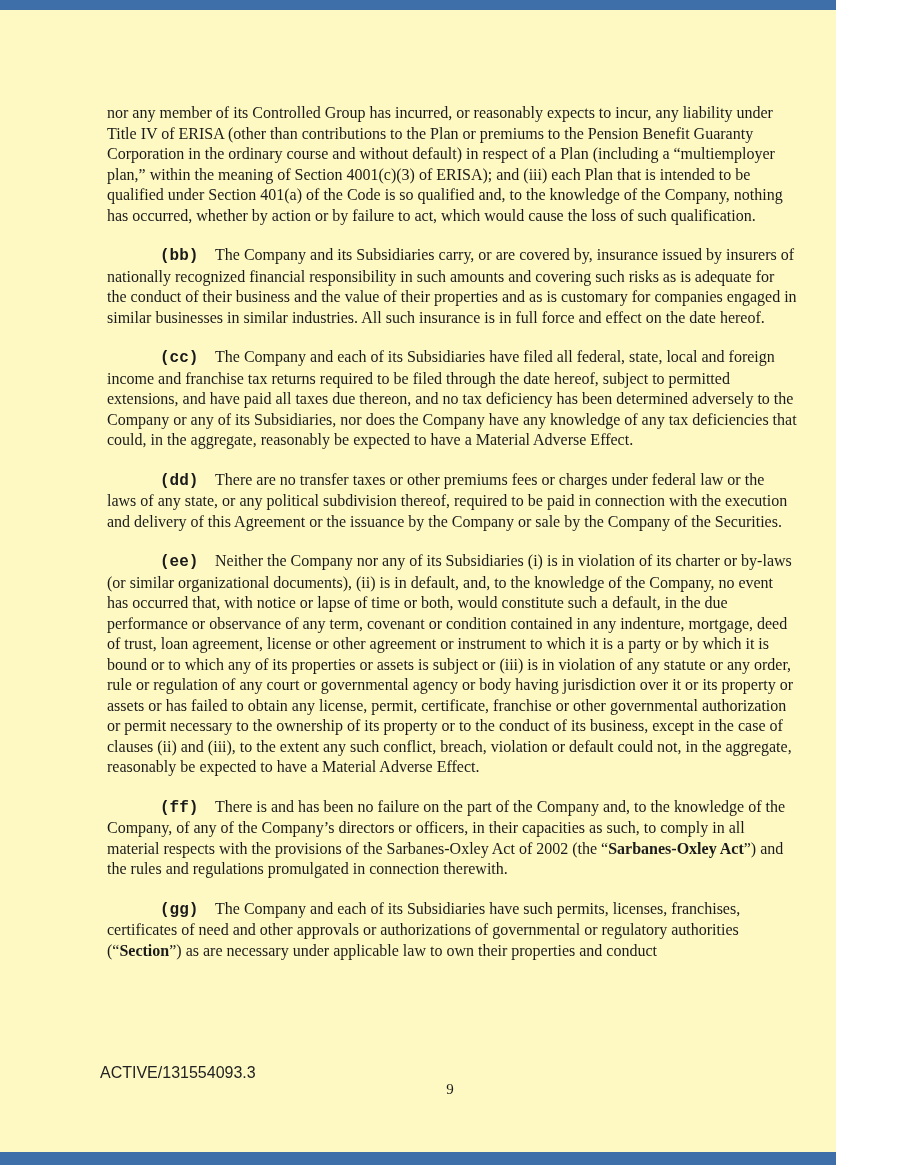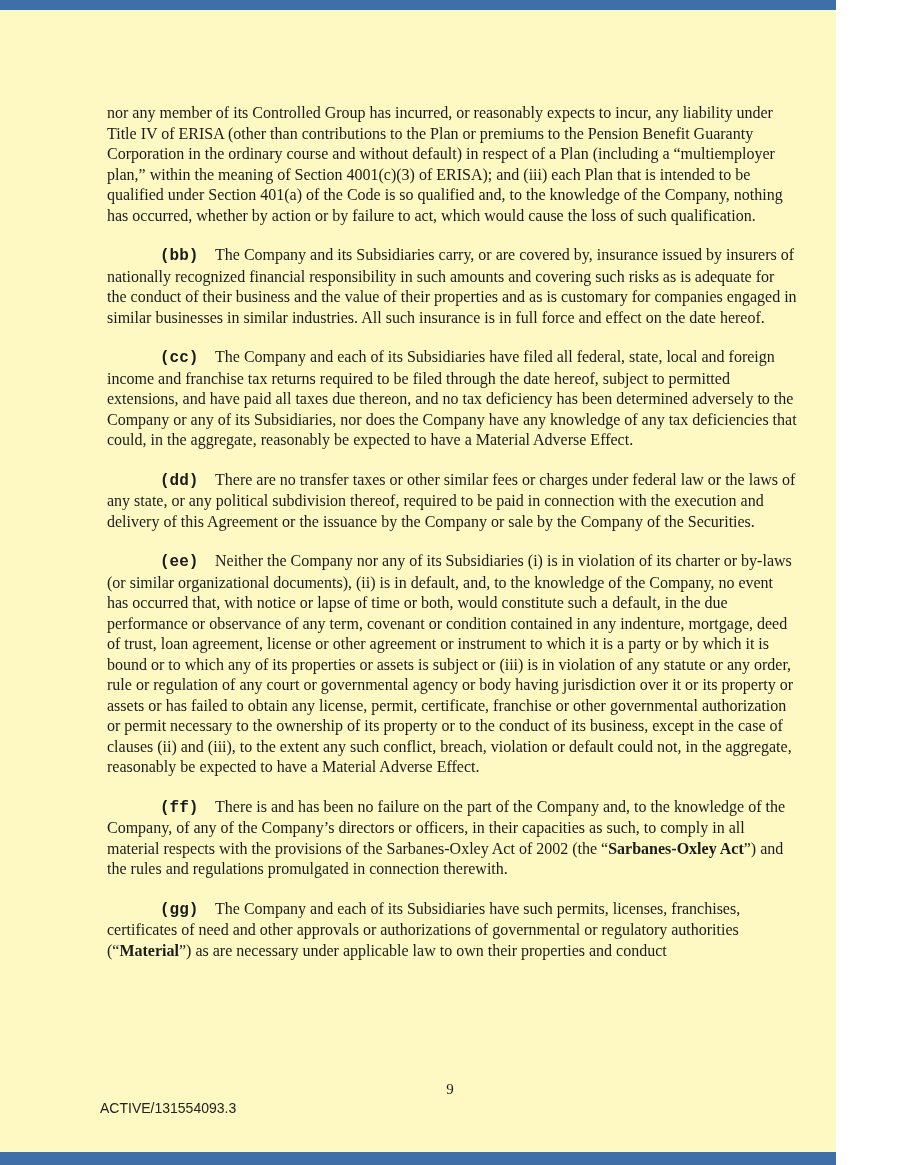--- a/index.html
+++ b/index.html
@@ -56,49 +56,49 @@
     top: 1081px;
     left: 0;
     width: 900px;
     text-align: center;
     font-size: 15px;
     font-family: "Liberation Serif", serif;
     color: #1a1a1a;
   }
   .doc-id {
     position: absolute;
-    top: 1100px;
+    top: 1064px;
     left: 100px;
-    font-size: 14px;
+    font-size: 16px;
     font-family: "Liberation Sans", sans-serif;
     color: #222222;
   }
 </style>
 </head>
 <body>
 
 <div class="viewport">
 
   <div class="edge-bar top"></div>
 
   <div class="body-text">
 
     <p class="para no-indent"><span>nor any member of its Controlled Group has incurred, or reasonably expects to incur, any liability under Title IV of ERISA (other than contributions to the Plan or premiums to the Pension Benefit Guaranty Corporation in the ordinary course and without default) in respect of a Plan (including a “multiemployer plan,” within the meaning of Section 4001(c)(3) of ERISA); and (iii) each Plan that is intended to be qualified under Section 401(a) of the Code is so qualified and, to the knowledge of the Company, nothing has occurred, whether by action or by failure to act, which would cause the loss of such qualification.</span></p>
 
     <p class="para"><span class="clause-label">(bb)</span><span>The Company and its Subsidiaries carry, or are covered by, insurance issued by insurers of nationally recognized financial responsibility in such amounts and covering such risks as is adequate for the conduct of their business and the value of their properties and as is customary for companies engaged in similar businesses in similar industries. All such insurance is in full force and effect on the date hereof.</span></p>
 
     <p class="para"><span class="clause-label">(cc)</span><span>The Company and each of its Subsidiaries have filed all federal, state, local and foreign income and franchise tax returns required to be filed through the date hereof, subject to permitted extensions, and have paid all taxes due thereon, and no tax deficiency has been determined adversely to the Company or any of its Subsidiaries, nor does the Company have any knowledge of any tax deficiencies that could, in the aggregate, reasonably be expected to have a Material Adverse Effect.</span></p>
 
-    <p class="para"><span class="clause-label">(dd)</span><span>There are no transfer taxes or other similar fees or charges under federal law or the laws of any state, or any political subdivision thereof, required to be paid in connection with the execution and delivery of this Agreement or the issuance by the Company or sale by the Company of the Securities.</span></p>
+    <p class="para"><span class="clause-label">(dd)</span><span>There are no transfer taxes or other premiums fees or charges under federal law or the laws of any state, or any political subdivision thereof, required to be paid in connection with the execution and delivery of this Agreement or the issuance by the Company or sale by the Company of the Securities.</span></p>
 
     <p class="para"><span class="clause-label">(ee)</span><span>Neither the Company nor any of its Subsidiaries (i) is in violation of its charter or by-laws (or similar organizational documents), (ii) is in default, and, to the knowledge of the Company, no event has occurred that, with notice or lapse of time or both, would constitute such a default, in the due performance or observance of any term, covenant or condition contained in any indenture, mortgage, deed of trust, loan agreement, license or other agreement or instrument to which it is a party or by which it is bound or to which any of its properties or assets is subject or (iii) is in violation of any statute or any order, rule or regulation of any court or governmental agency or body having jurisdiction over it or its property or assets or has failed to obtain any license, permit, certificate, franchise or other governmental authorization or permit necessary to the ownership of its property or to the conduct of its business, except in the case of clauses (ii) and (iii), to the extent any such conflict, breach, violation or default could not, in the aggregate, reasonably be expected to have a Material Adverse Effect.</span></p>
 
     <p class="para"><span class="clause-label">(ff)</span><span>There is and has been no failure on the part of the Company and, to the knowledge of the Company, of any of the Company’s directors or officers, in their capacities as such, to comply in all material respects with the provisions of the Sarbanes-Oxley Act of 2002 (the “</span><span class="bi">Sarbanes-Oxley Act</span><span>”) and the rules and regulations promulgated in connection therewith.</span></p>
 
-    <p class="para"><span class="clause-label">(gg)</span><span>The Company and each of its Subsidiaries have such permits, licenses, franchises, certificates of need and other approvals or authorizations of governmental or regulatory authorities (“</span><span class="bi">Material</span><span>”) as are necessary under applicable law to own their properties and conduct</span></p>
+    <p class="para"><span class="clause-label">(gg)</span><span>The Company and each of its Subsidiaries have such permits, licenses, franchises, certificates of need and other approvals or authorizations of governmental or regulatory authorities (“</span><span class="bi">Section</span><span>”) as are necessary under applicable law to own their properties and conduct</span></p>
 
   </div>
 
   <div class="page-number">9</div>
 
   <div class="doc-id">ACTIVE/131554093.3</div>
 
   <div class="edge-bar bottom"></div>
 
 </div>

